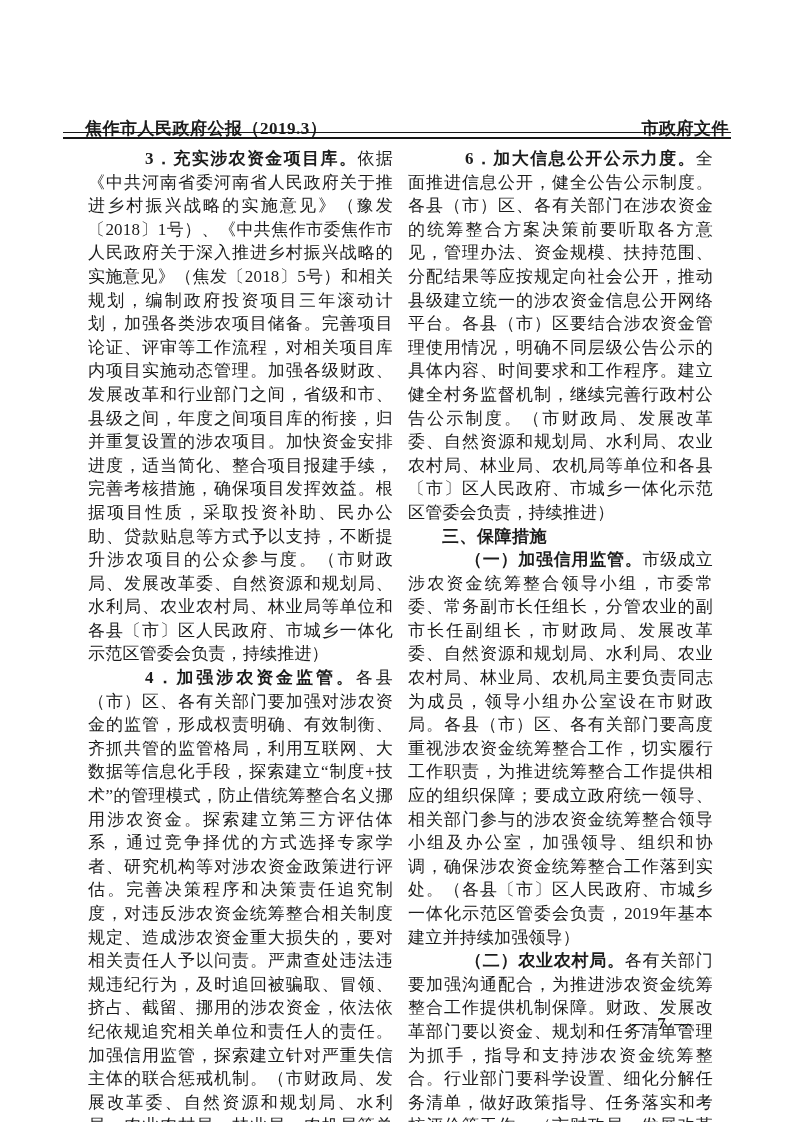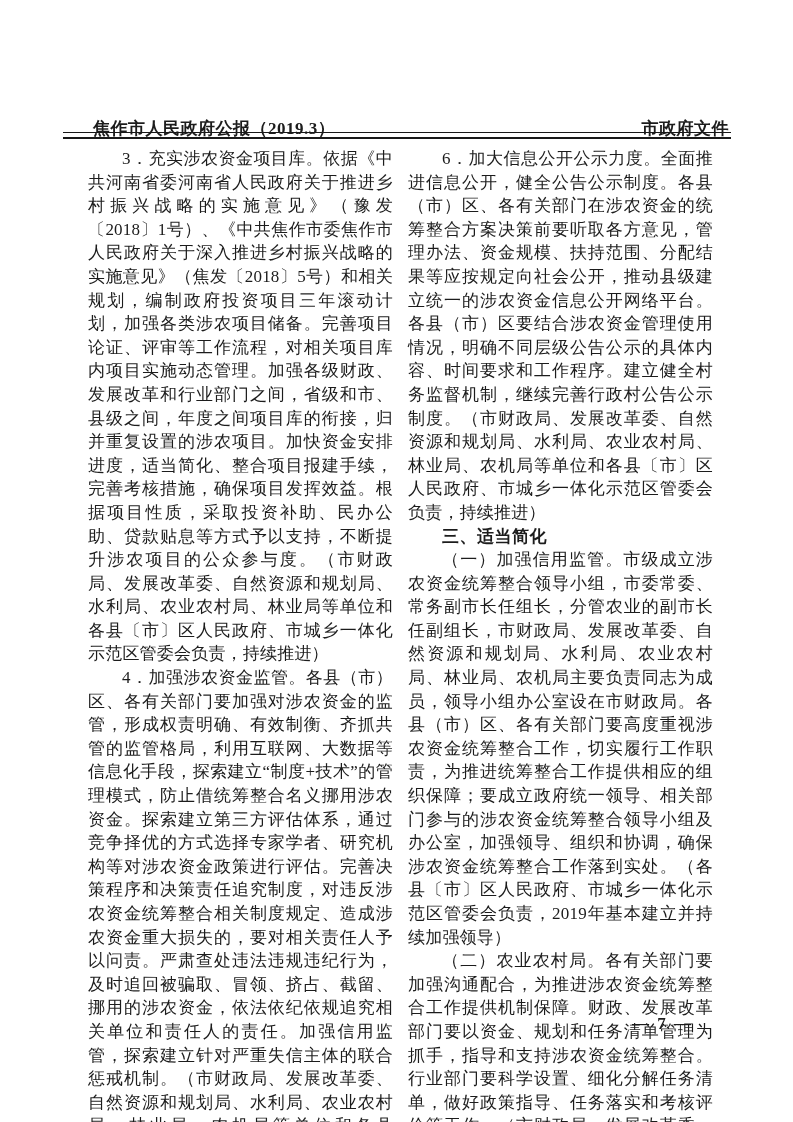--- a/index.html
+++ b/index.html
@@ -22,21 +22,21 @@
     left: 63px;
     top: 106px;
     width: 668px;
     display: flex;
     justify-content: space-between;
     align-items: baseline;
     font-size: 17px;
     font-weight: bold;
     letter-spacing: 0.5px;
   }
-  .header-left { margin-left: 30px; }
+  .header-left { margin-left: 22px; }
   .header-right { margin-right: 2px; margin-top: 11px; }
   .header-rule {
     position: absolute;
     left: 63px;
     top: 132px;
     width: 668px;
     height: 4px;
     border-top: 1px solid #181818;
     border-bottom: 2.5px solid #181818;
   }
@@ -53,21 +53,21 @@
     font-size: 17px;
     line-height: 23.6px;
     text-align: justify;
     letter-spacing: 0.2px;
   }
   .col p {
     margin: 0;
     padding: 0;
     text-indent: 2em;
   }
-  .lead { font-weight: normal; }
+  .lead { font-weight: bold; margin-left: 23px; }
   .section-heading {
     font-weight: bold;
     letter-spacing: 0.5px;
   }
   .footer-pageno {
     position: absolute;
     top: 1014px;
     right: 100px;
     font-size: 17px;
     font-weight: bold;
@@ -88,21 +88,21 @@
 
   <div class="columns">
 
     <div class="col">
       <p><span class="lead">3．充实涉农资金项目库。</span><span>依据《中共河南省委河南省人民政府关于推进乡村振兴战略的实施意见》（豫发〔2018〕1号）、《中共焦作市委焦作市人民政府关于深入推进乡村振兴战略的实施意见》（焦发〔2018〕5号）和相关规划，编制政府投资项目三年滚动计划，加强各类涉农项目储备。完善项目论证、评审等工作流程，对相关项目库内项目实施动态管理。加强各级财政、发展改革和行业部门之间，省级和市、县级之间，年度之间项目库的衔接，归并重复设置的涉农项目。加快资金安排进度，适当简化、整合项目报建手续，完善考核措施，确保项目发挥效益。根据项目性质，采取投资补助、民办公助、贷款贴息等方式予以支持，不断提升涉农项目的公众参与度。（市财政局、发展改革委、自然资源和规划局、水利局、农业农村局、林业局等单位和各县〔市〕区人民政府、市城乡一体化示范区管委会负责，持续推进）</span></p>
       <p><span class="lead">4．加强涉农资金监管。</span><span>各县（市）区、各有关部门要加强对涉农资金的监管，形成权责明确、有效制衡、齐抓共管的监管格局，利用互联网、大数据等信息化手段，探索建立“制度+技术”的管理模式，防止借统筹整合名义挪用涉农资金。探索建立第三方评估体系，通过竞争择优的方式选择专家学者、研究机构等对涉农资金政策进行评估。完善决策程序和决策责任追究制度，对违反涉农资金统筹整合相关制度规定、造成涉农资金重大损失的，要对相关责任人予以问责。严肃查处违法违规违纪行为，及时追回被骗取、冒领、挤占、截留、挪用的涉农资金，依法依纪依规追究相关单位和责任人的责任。加强信用监管，探索建立针对严重失信主体的联合惩戒机制。（市财政局、发展改革委、自然资源和规划局、水利局、农业农村局、林业局、农机局等单位和各县〔市〕区人民政府、市城乡一体化示范区管委会负责，持续推进）</span></p>
     </div>
 
     <div class="col">
       <p><span class="lead">6．加大信息公开公示力度。</span><span>全面推进信息公开，健全公告公示制度。各县（市）区、各有关部门在涉农资金的统筹整合方案决策前要听取各方意见，管理办法、资金规模、扶持范围、分配结果等应按规定向社会公开，推动县级建立统一的涉农资金信息公开网络平台。各县（市）区要结合涉农资金管理使用情况，明确不同层级公告公示的具体内容、时间要求和工作程序。建立健全村务监督机制，继续完善行政村公告公示制度。（市财政局、发展改革委、自然资源和规划局、水利局、农业农村局、林业局、农机局等单位和各县〔市〕区人民政府、市城乡一体化示范区管委会负责，持续推进）</span></p>
-      <p class="section-heading">三、适当简化</p>
+      <p class="section-heading">三、保障措施</p>
       <p><span class="lead">（一）加强信用监管。</span><span>市级成立涉农资金统筹整合领导小组，市委常委、常务副市长任组长，分管农业的副市长任副组长，市财政局、发展改革委、自然资源和规划局、水利局、农业农村局、林业局、农机局主要负责同志为成员，领导小组办公室设在市财政局。各县（市）区、各有关部门要高度重视涉农资金统筹整合工作，切实履行工作职责，为推进统筹整合工作提供相应的组织保障；要成立政府统一领导、相关部门参与的涉农资金统筹整合领导小组及办公室，加强领导、组织和协调，确保涉农资金统筹整合工作落到实处。（各县〔市〕区人民政府、市城乡一体化示范区管委会负责，2019年基本建立并持续加强领导）</span></p>
       <p><span class="lead">（二）农业农村局。</span><span>各有关部门要加强沟通配合，为推进涉农资金统筹整合工作提供机制保障。财政、发展改革部门要以资金、规划和任务清单管理为抓手，指导和支持涉农资金统筹整合。行业部门要科学设置、细化分解任务清单，做好政策指导、任务落实和考核评价等工作。（市财政局、发展改革委、自然资源和规划局、水利局、农业农村局、林业局、农机局等单位和各县〔市〕区人民政府、市城</span></p>
     </div>
 
   </div>
 
   <div class="footer-pageno">— 7 —</div>
 
 </div>
 

